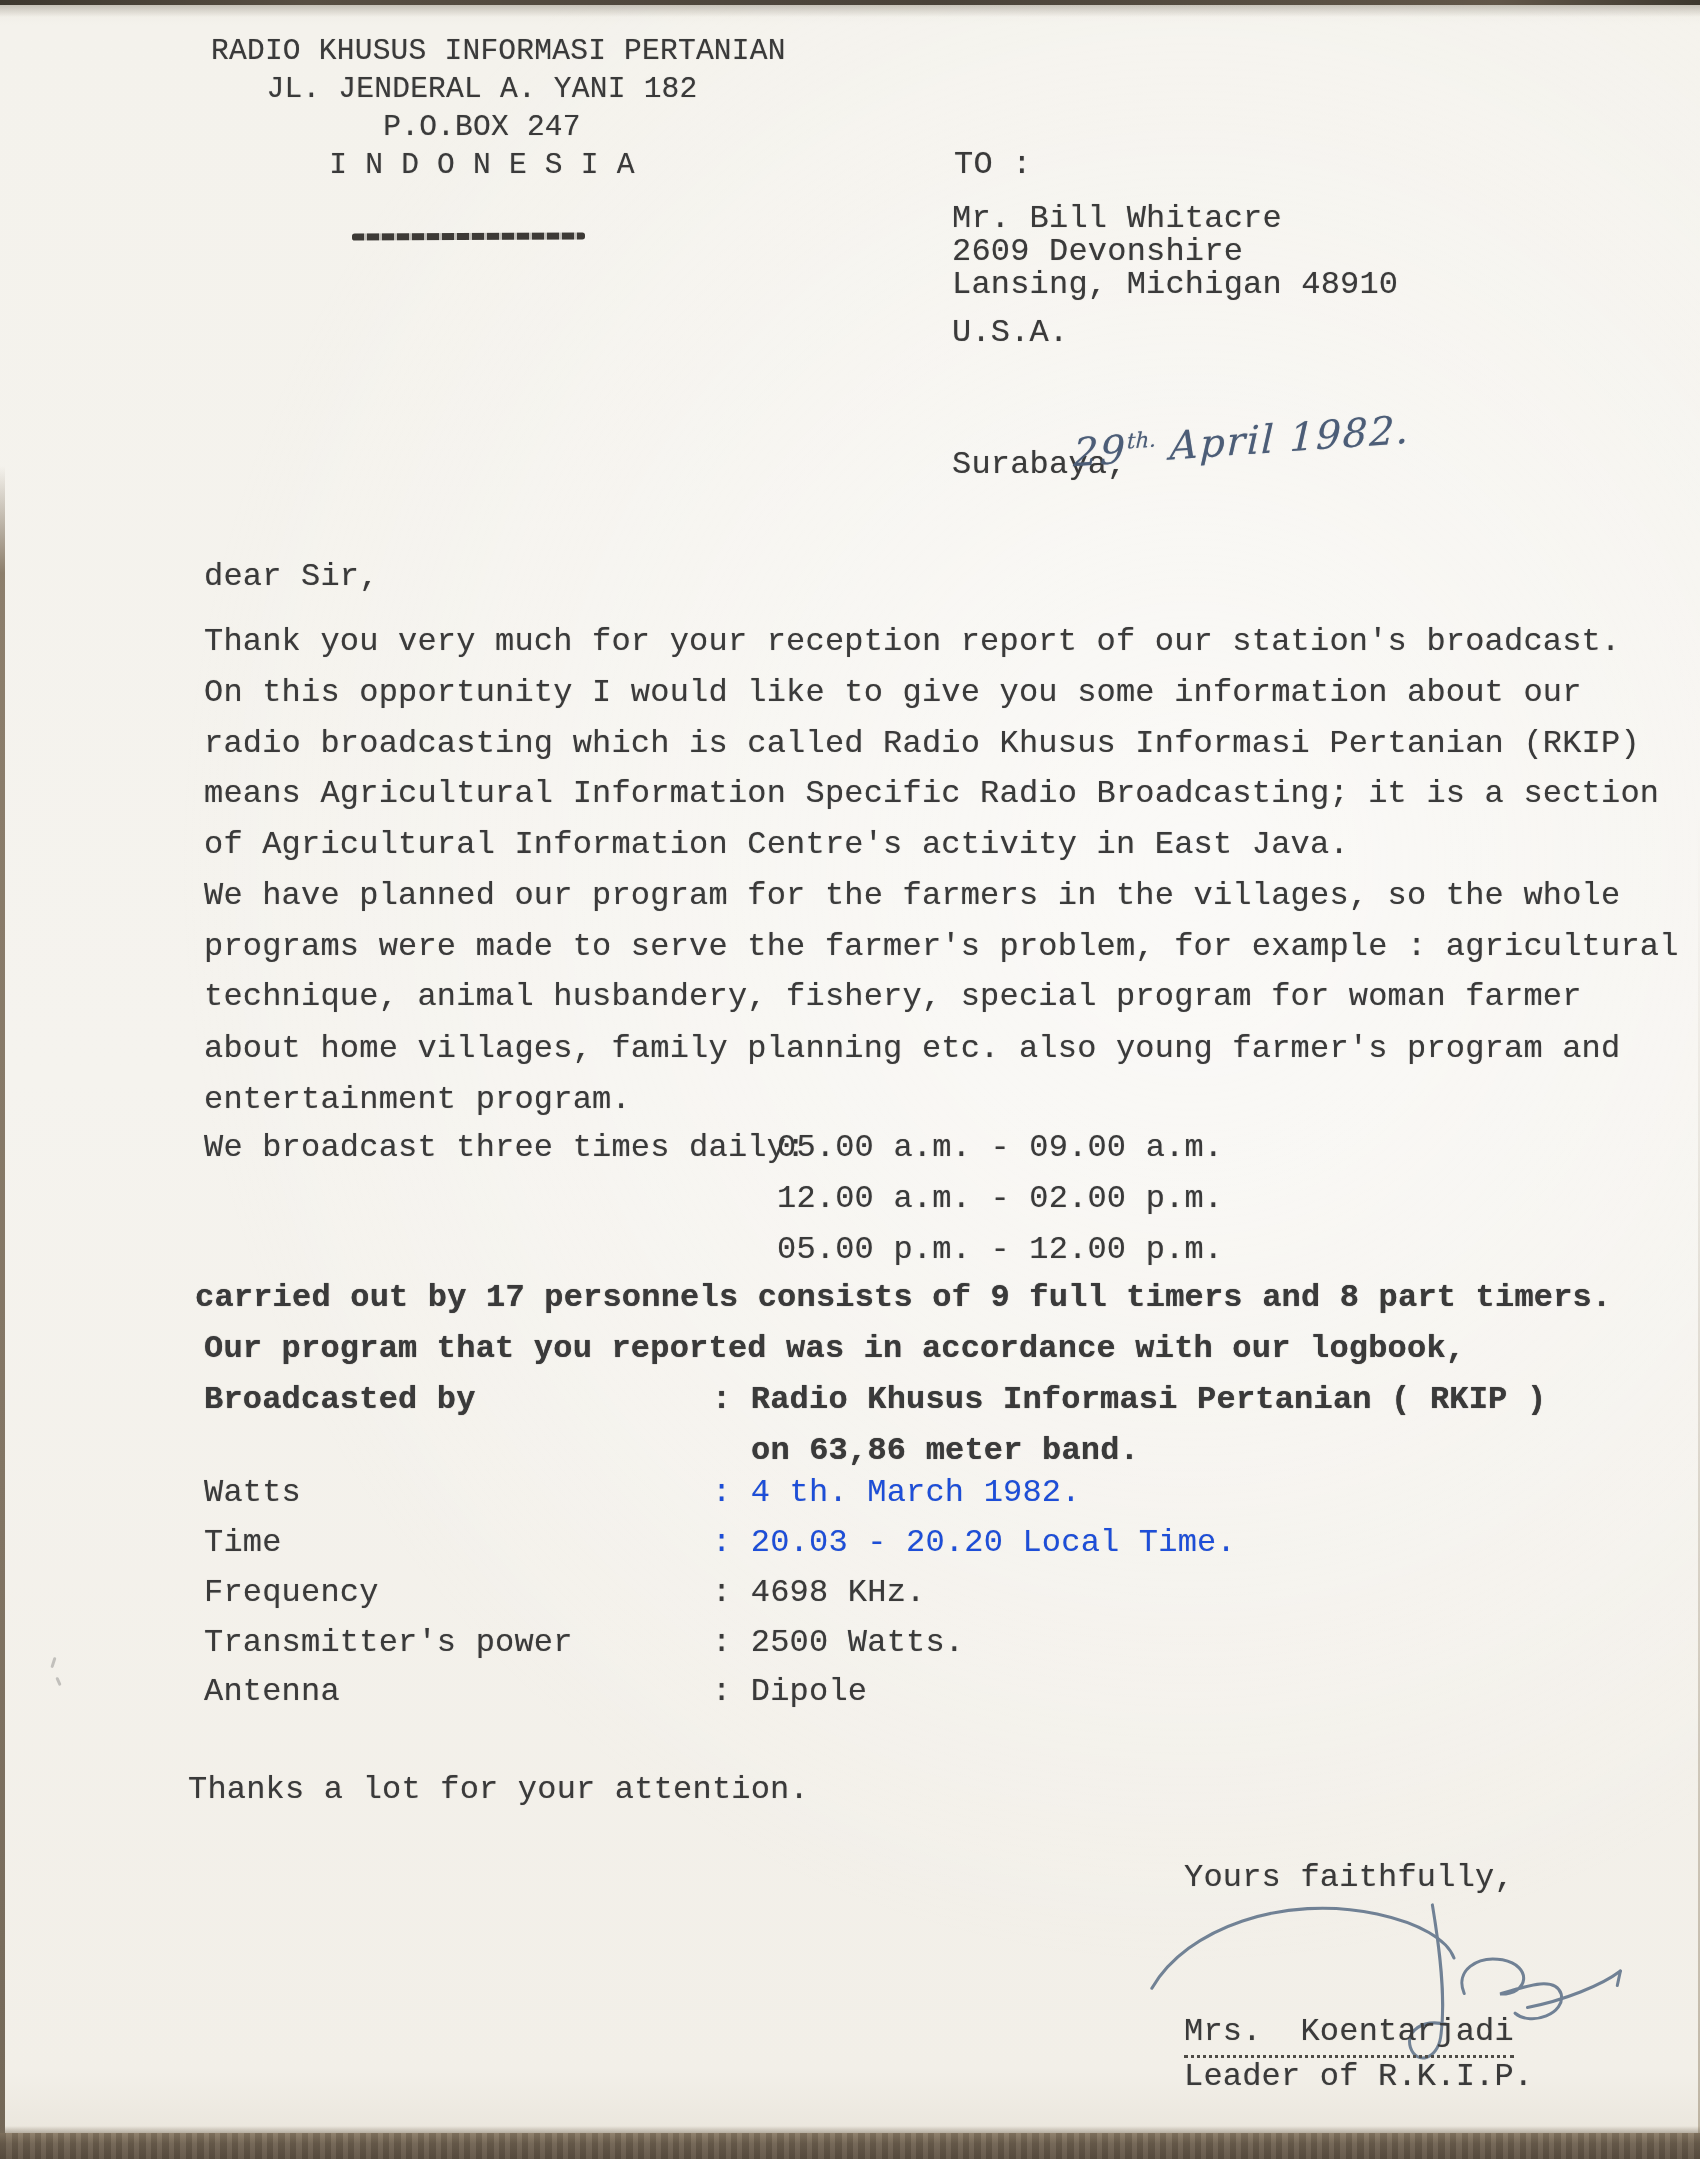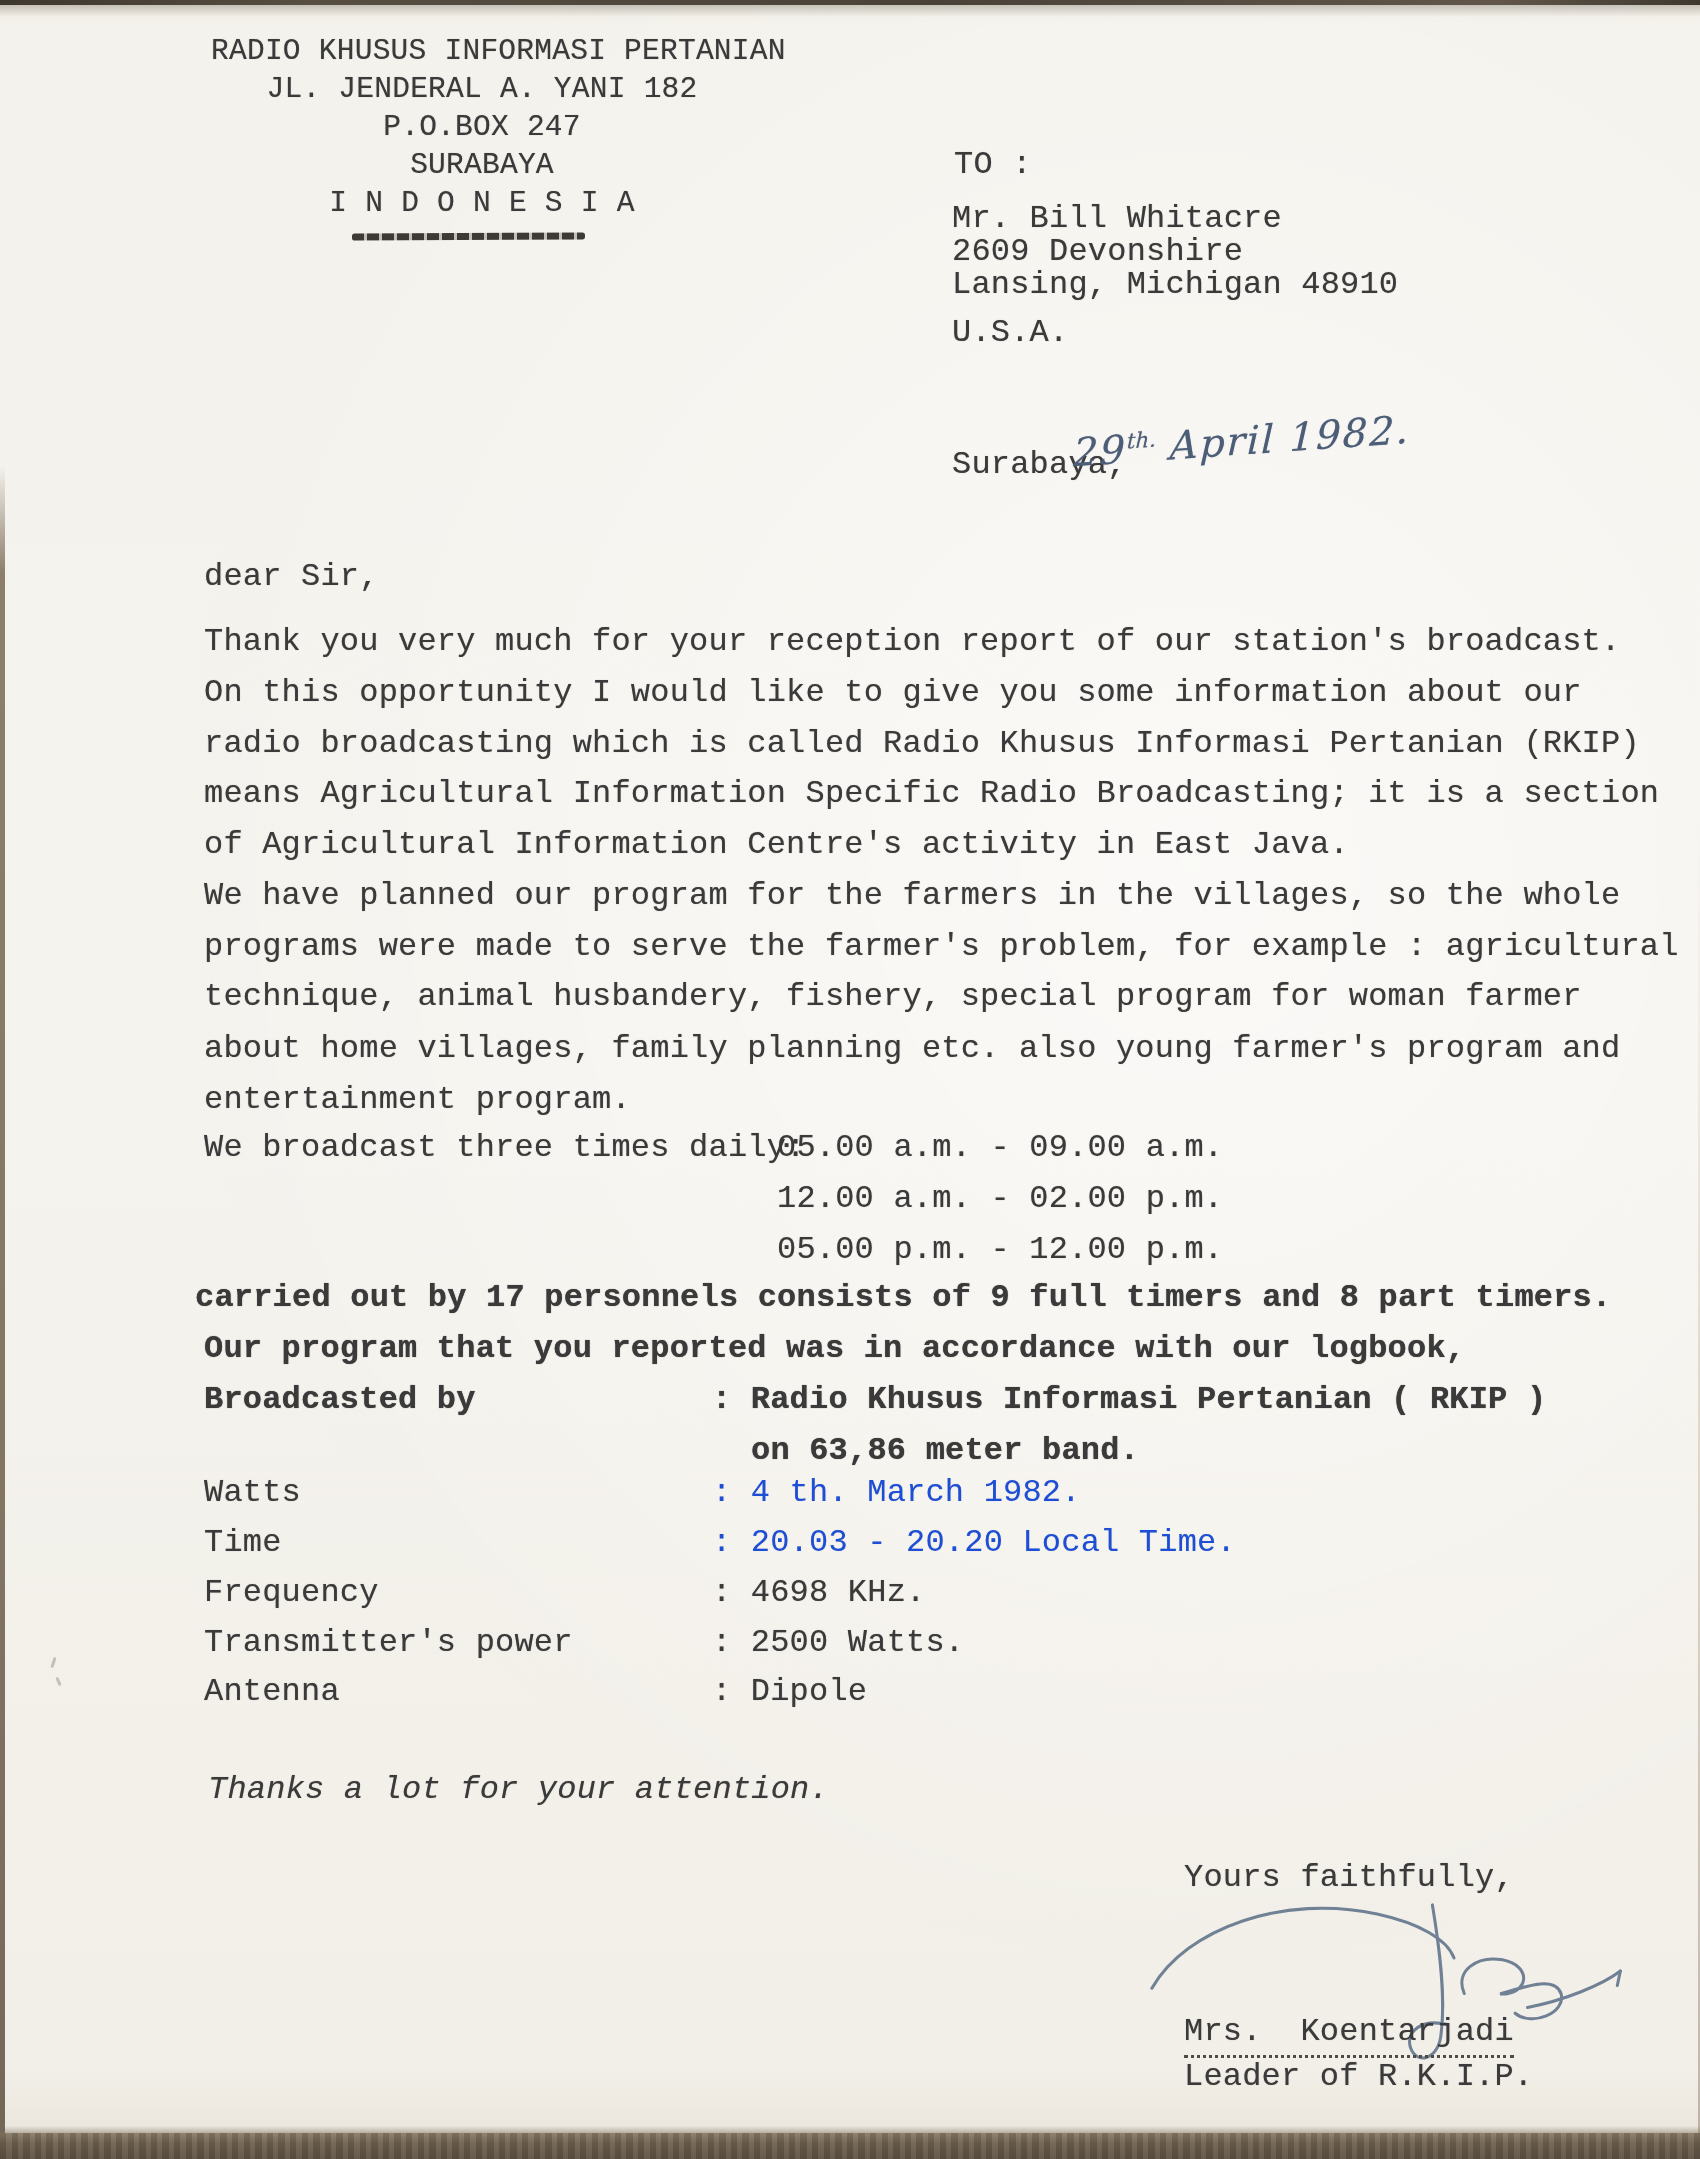--- a/index.html
+++ b/index.html
@@ -58,21 +58,20 @@
 <div class="edge-top-shadow"></div>
 <div class="edge-left"></div>
 <div class="edge-right"></div>
 <div class="edge-bottom-shadow"></div>
 <div class="edge-bottom"></div>
 
 <div class="header-block">
   <div class="tw hdr" style="position:static;margin-left:20px;">RADIO KHUSUS INFORMASI PERTANIAN</div>
   <div class="tw hdr" style="position:static;">JL. JENDERAL A. YANI 182</div>
   <div class="tw hdr" style="position:static;">P.O.BOX 247</div>
-  <div class="tw hdr" style="position:static;">SURABAYA</div>
   <div class="tw hdr" style="position:static;">I N D O N E S I A</div>
 </div>
 <div class="strike-line"></div>
 
 <div class="tw" style="left:954px;top:150px;">TO :</div>
 <div class="tw" style="left:952px;top:204px;">Mr. Bill Whitacre</div>
 <div class="tw" style="left:952px;top:237px;">2609 Devonshire</div>
 <div class="tw" style="left:952px;top:270px;">Lansing, Michigan 48910</div>
 <div class="tw" style="left:952px;top:318px;">U.S.A.</div>
 
@@ -117,21 +116,21 @@
 
 <div class="tw" style="left:204px;top:1628px;">Transmitter's power</div>
 <div class="tw" style="left:712px;top:1628px;">: 2500 Watts.</div>
 
 <div class="tw" style="left:204px;top:1677px;">Antenna</div>
 <div class="tw" style="left:712px;top:1677px;">: Dipole</div>
 
 <div class="pencil-mark" style="left:52px;top:1657px;width:2.7px;height:10.7px;transform:rotate(18deg);"></div>
 <div class="pencil-mark" style="left:57px;top:1677px;width:2.7px;height:9px;transform:rotate(-24deg);"></div>
 
-<div class="tw" style="left:208px;top:1775px;font-style:italic;">Thanks a lot for your attention.</div>
+<div class="tw" style="left:188px;top:1775px;">Thanks a lot for your attention.</div>
 <div class="tw" style="left:1184px;top:1863px;">Yours faithfully,</div>
 
 <svg class="signature" width="502" height="202" viewBox="0 0 560 225">
   <g fill="none" stroke="#5a6e86" stroke-width="3.4" stroke-linecap="round" opacity="0.85">
     <path d="M 14 118 C 55 52, 165 18, 268 44 C 315 56, 345 75, 352 96"></path>
     <path d="M 330 36 C 336 82, 342 140, 334 184 C 329 209, 306 214, 300 194 C 295 176, 314 162, 342 170"></path>
     <path d="M 362 136 C 352 110, 378 94, 406 100 C 440 108, 434 140, 402 138 C 432 130, 464 120, 470 140 C 475 162, 436 176, 418 160"></path>
     <path d="M 432 154 C 472 148, 516 132, 537 117"></path>
     <path d="M 537 117 L 533 133"></path>
   </g>

